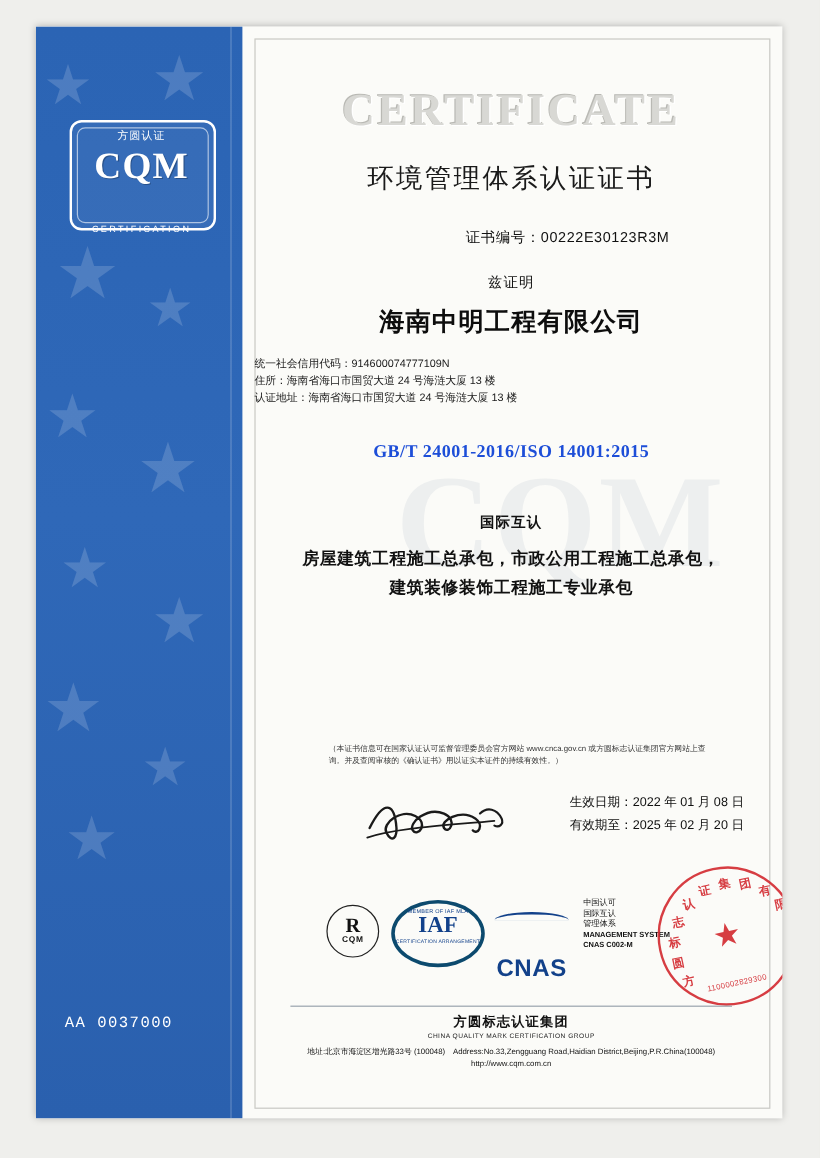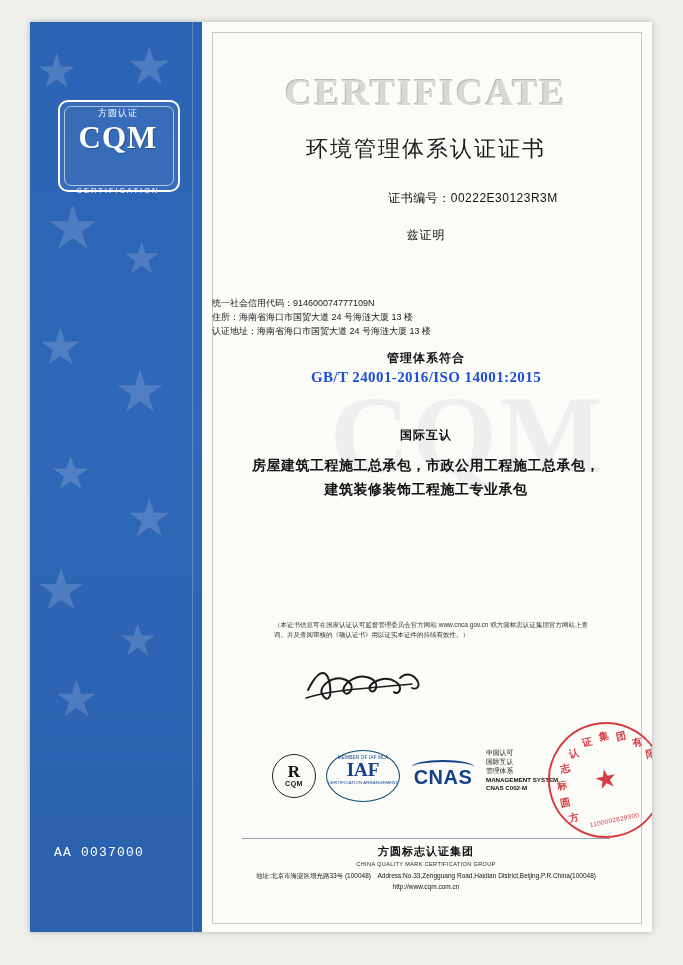--- a/index.html
+++ b/index.html
@@ -336,21 +336,21 @@
   }
   .mark-rcqm .c {
     font-size: 7px;
     font-weight: bold;
     color: #111;
     letter-spacing: 0.5px;
   }
   .mark-iaf {
     left: 58px; top: 6px;
     width: 72px; height: 50px;
-    border: 1px solid #0c4a6e;
+    border: 3px solid #0c4a6e;
     border-radius: 50%;
     color: #12418a;
   }
   .mark-iaf .top {
     font-size: 4.6px;
     margin-top: 4px;
     letter-spacing: 0.2px;
   }
   .mark-iaf .main {
     font-size: 19px;
@@ -366,20 +366,21 @@
     left: 138px; top: 16px;
     width: 74px;
     color: #12418a;
   }
   .mark-cnas .main {
     font-size: 20px;
     font-weight: bold;
     font-family: "Liberation Sans", sans-serif;
     letter-spacing: 0.5px;
     line-height: 1;
+    margin-top: 30px;
   }
   .mark-cnas .swoosh {
     height: 5px;
     border-top: 2px solid #12418a;
     border-radius: 50%/100% 100% 0 0;
     margin: 0 6px;
   }
   .mark-cnasinfo {
     left: 218px; top: 4px;
     width: 108px;
@@ -513,45 +514,51 @@
 
     <div class="content">
       <div class="title-en">CERTIFICATE</div>
       <div class="title-cn">环境管理体系认证证书</div>
 
       <div class="cert-no">
         <span>证书编号：</span><span>00222E30123R3M</span>
       </div>
 
       <div class="hereby">兹证明</div>
+      <div class="company">海南中明工程有限公司</div>
 
       <div class="meta">
         <div>统一社会信用代码：914600074777109N</div>
         <div>住所：海南省海口市国贸大道 24 号海涟大厦 13 楼</div>
         <div>认证地址：海南省海口市国贸大道 24 号海涟大厦 13 楼</div>
       </div>
 
-      <div class="std-label">管理体系符合</div>
       <div class="std-value">GB/T 24001-2016/ISO 14001:2015</div>
 
       <div class="scope-label">国际互认</div>
       <div class="scope-value" style="white-space:pre-line;">房屋建筑工程施工总承包，市政公用工程施工总承包，
 建筑装修装饰工程施工专业承包</div>
 
       <div class="note">（本证书信息可在国家认证认可监督管理委员会官方网站 www.cnca.gov.cn 或方圆标志认证集团官方网站上查询。并及查阅审核的《确认证书》用以证实本证件的持续有效性。）</div>
 
       <div class="signature">
         <svg width="140" height="46" viewBox="0 0 140 46">
           <path d="M8,30 C20,6 28,10 30,26 C32,40 26,42 22,34 C18,26 34,14 46,20 C58,26 48,38 44,32 C40,26 56,12 70,18 C82,23 74,36 70,30 C66,24 84,14 96,22 C104,28 98,36 94,32" fill="none" stroke="#1a1a1a" stroke-width="2" stroke-linecap="round"></path>
           <path d="M6,38 C30,30 70,28 112,24" fill="none" stroke="#1a1a1a" stroke-width="1.4" stroke-linecap="round"></path>
           <path d="M100,18 C106,12 114,14 118,22 C120,27 116,30 112,28" fill="none" stroke="#1a1a1a" stroke-width="1.8" stroke-linecap="round"></path>
         </svg>
       </div>
 
       <div class="dates">
+        <div>
+          <span>生效日期：</span><span>2022 年 01 月 08 日</span>
+        </div>
+        <div>
+          <span>有效期至：</span><span>2025 年 02 月 20 日</span>
+        </div>
       </div>
 
       <div class="marks">
         <div class="mark mark-rcqm">
           <div class="r">R</div>
           <div class="c">CQM</div>
         </div>
         <div class="mark mark-iaf">
           <div class="top">MEMBER OF IAF MLA</div>
           <div class="main">IAF</div>

